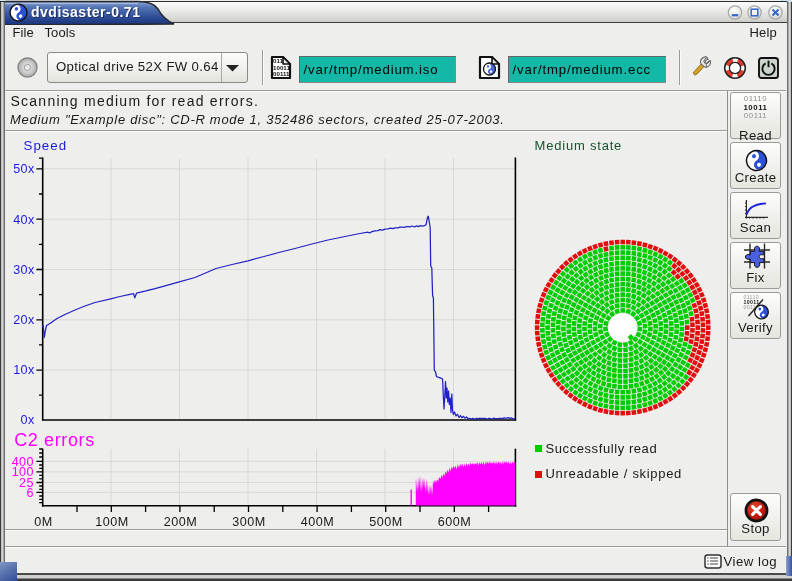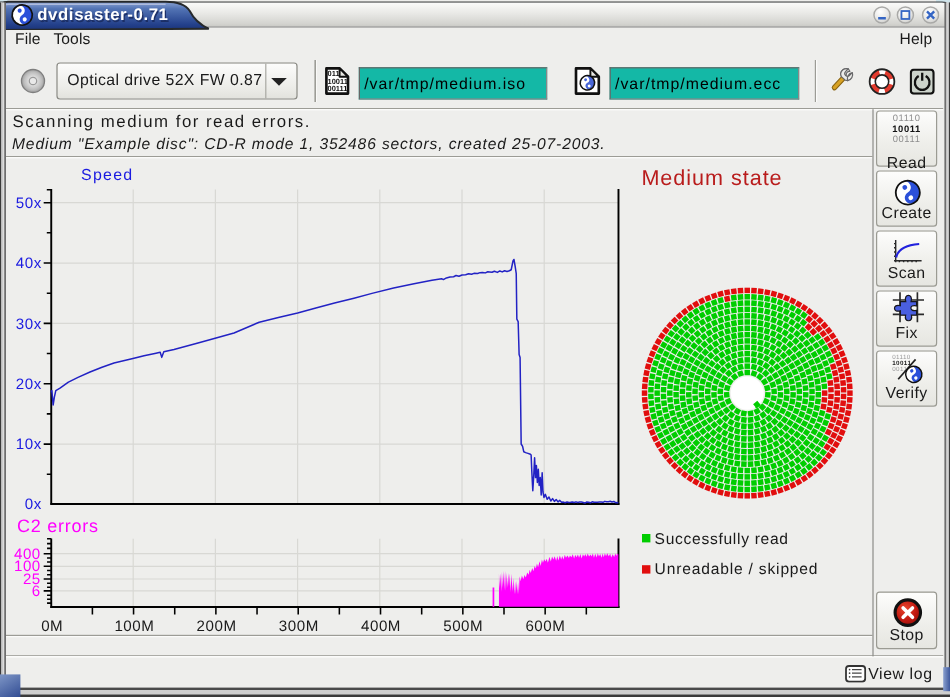--- a/index.html
+++ b/index.html
@@ -88,21 +88,21 @@
           <stop offset="1" stop-color="#9f9f9f"></stop>
   </radialGradient>
       </defs>
   <circle cx="11.5" cy="11.5" r="9.6" fill="url(#cd)" stroke="#7e7e7e" stroke-width="1.1"></circle>
   <circle cx="11.5" cy="11.5" r="3.1" fill="#e9e9e9" stroke="#9a9a9a" stroke-width="1"></circle>
 </svg>
 
 <div class="abs" style="left:47px;top:52px;width:201px;height:31px;border:1px solid #8a8a84;
      border-radius:3px;background:linear-gradient(#fcfcfb,#ecece8 70%,#e2e2dd);
      box-sizing:border-box;"></div>
-<div class="txt" style="left:56px;top:59px;font-size:13.2px;letter-spacing:0.35px;">Optical drive 52X FW 0.87</div>
+<div class="txt" style="left:56px;top:59px;font-size:13.2px;letter-spacing:0.35px;">Optical drive 52X FW 0.64</div>
 <div class="abs" style="left:221px;top:53px;width:1px;height:29px;background:#a8a8a2;"></div>
 <svg class="abs" style="left:225px;top:64px;" width="15" height="8" viewBox="0 0 15 8">
   <path d="M1,1 L14,1 L7.5,7.5 Z" fill="#222"></path>
     </svg>
 <div class="vsep" style="left:262px;top:50px;height:35px;"></div>
 
 <svg class="abs" style="left:270px;top:55px;" width="22" height="25" viewBox="0 0 22 25">
   <path d="M2,2 L13,2 L20,9 L20,23 L2,23 Z" fill="#fff" stroke="#111" stroke-width="2.2" stroke-linejoin="round"></path>
   <path d="M13,2 L13,9 L20,9 Z" fill="#e8e8e4" stroke="#111" stroke-width="1.6" stroke-linejoin="round"></path>
   <g font-family="'Liberation Sans',sans-serif" font-size="6.2" font-weight="bold" fill="#111">
@@ -1034,23 +1034,23 @@
         <rect x="-2.27" y="-87.86" width="4.55" height="4.55" fill="#e10e0e" transform="rotate(352.50)"></rect>
         <rect x="-2.27" y="-87.86" width="4.55" height="4.55" fill="#e10e0e" transform="rotate(356.25)"></rect>
         <rect x="-2.27" y="-14.28" width="4.55" height="4.55" fill="#00cd00" transform="rotate(142)"></rect>
       </g>
       <circle cx="622.7" cy="327.6" r="13.8" fill="#ffffff"></circle>
       <g transform="translate(622.7,327.6)">
         <rect x="-2.27" y="-14.88" width="4.55" height="4.55" fill="#00cd00" transform="rotate(140)"></rect>
       </g>
 </svg>
 
-<div class="txt" style="left:23.5px;top:138px;font-size:13.3px;color:#1b1be0;letter-spacing:1.05px;margin-left:44px;">Speed</div>
-<div class="txt" style="left:14.2px;top:429.5px;font-size:15px;color:#ff00ff;letter-spacing:0.62px;">C2 errors</div>
-<div class="txt" style="left:534.5px;top:138px;font-size:18px;color:#b91c1c;letter-spacing:0.8px;">Medium state</div>
+<div class="txt" style="left:23.5px;top:138px;font-size:13.3px;color:#1b1be0;letter-spacing:1.05px;">Speed</div>
+<div class="txt" style="left:14.2px;top:429.5px;font-size:18px;color:#ff00ff;letter-spacing:0.62px;">C2 errors</div>
+<div class="txt" style="left:534.5px;top:138px;font-size:13px;color:#14532d;letter-spacing:0.8px;">Medium state</div>
 
 <div class="abs" style="left:535px;top:445px;width:7px;height:7px;background:#00cd00;"></div>
 <div class="txt" style="left:545.5px;top:440.8px;font-size:13px;letter-spacing:0.58px;">Successfully read</div>
 <div class="abs" style="left:535px;top:471px;width:7px;height:7px;background:#e10e0e;"></div>
 <div class="txt" style="left:545.5px;top:466.3px;font-size:13px;letter-spacing:0.68px;">Unreadable / skipped</div>
 
 <div class="btn" style="top:92px;"></div>
 <div class="abs" style="left:730px;top:95px;width:51px;text-align:center;">
   <div style="font-size:7.8px;color:#8e8e8e;line-height:8.5px;letter-spacing:0.55px;">01110<br>
   <span style="color:#111;font-weight:bold;">10011</span><br>00111</div>

